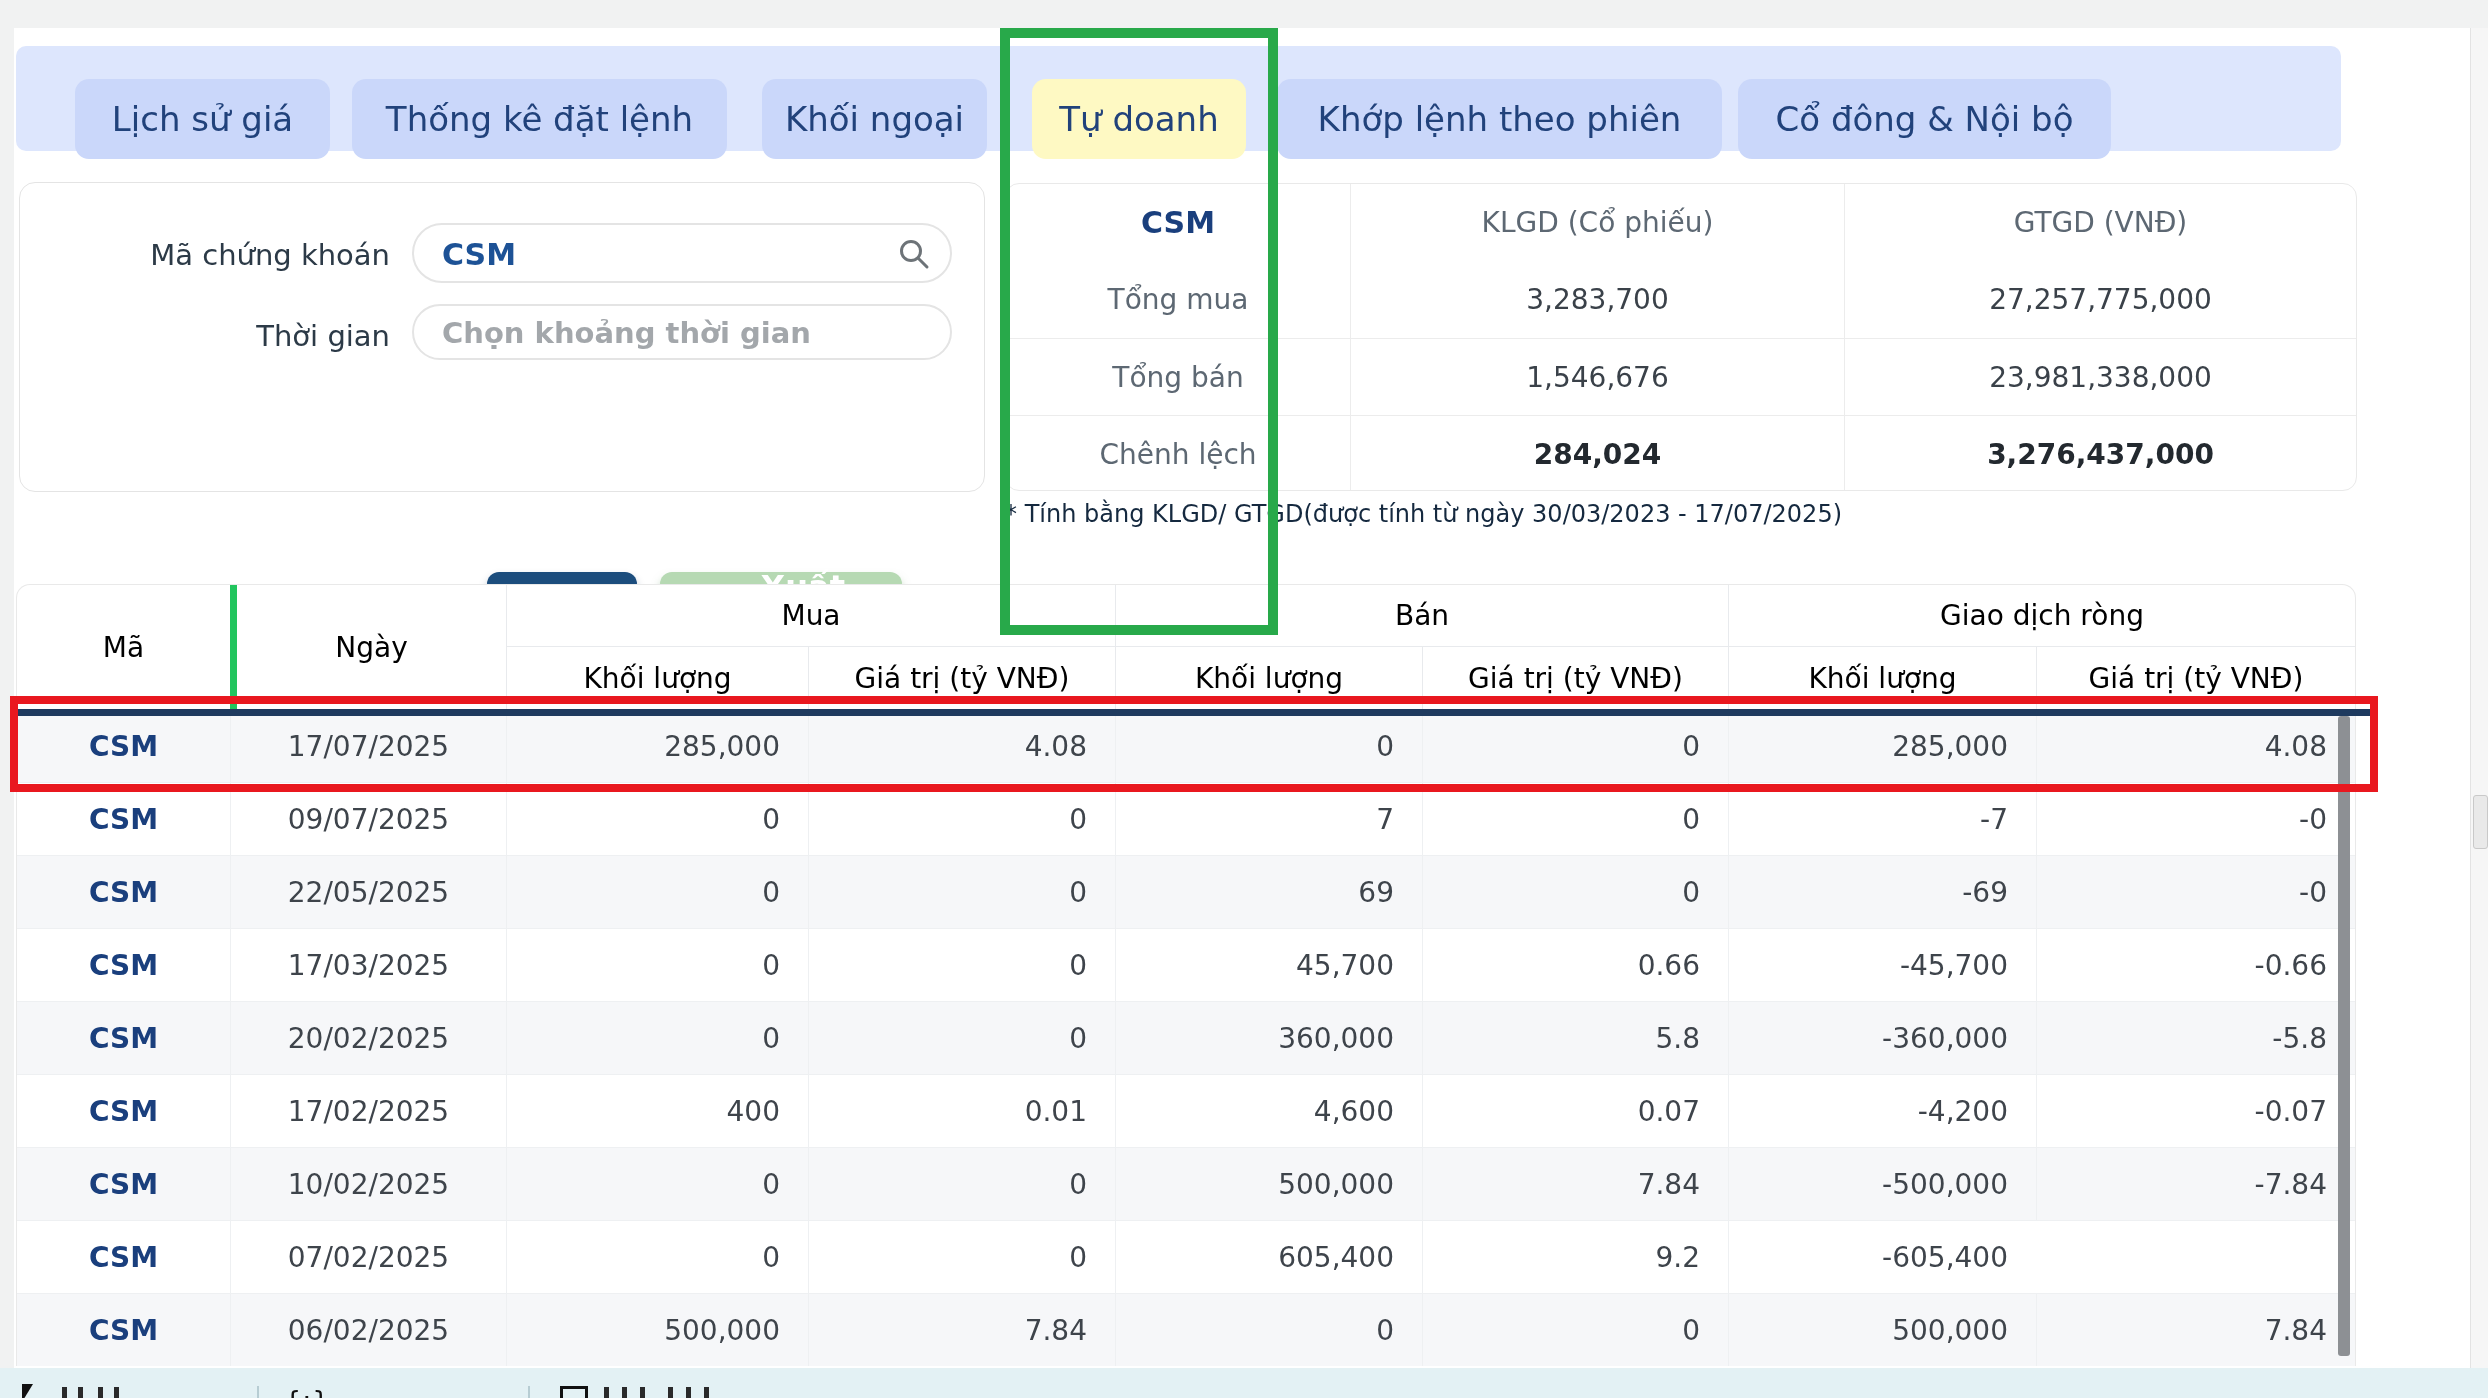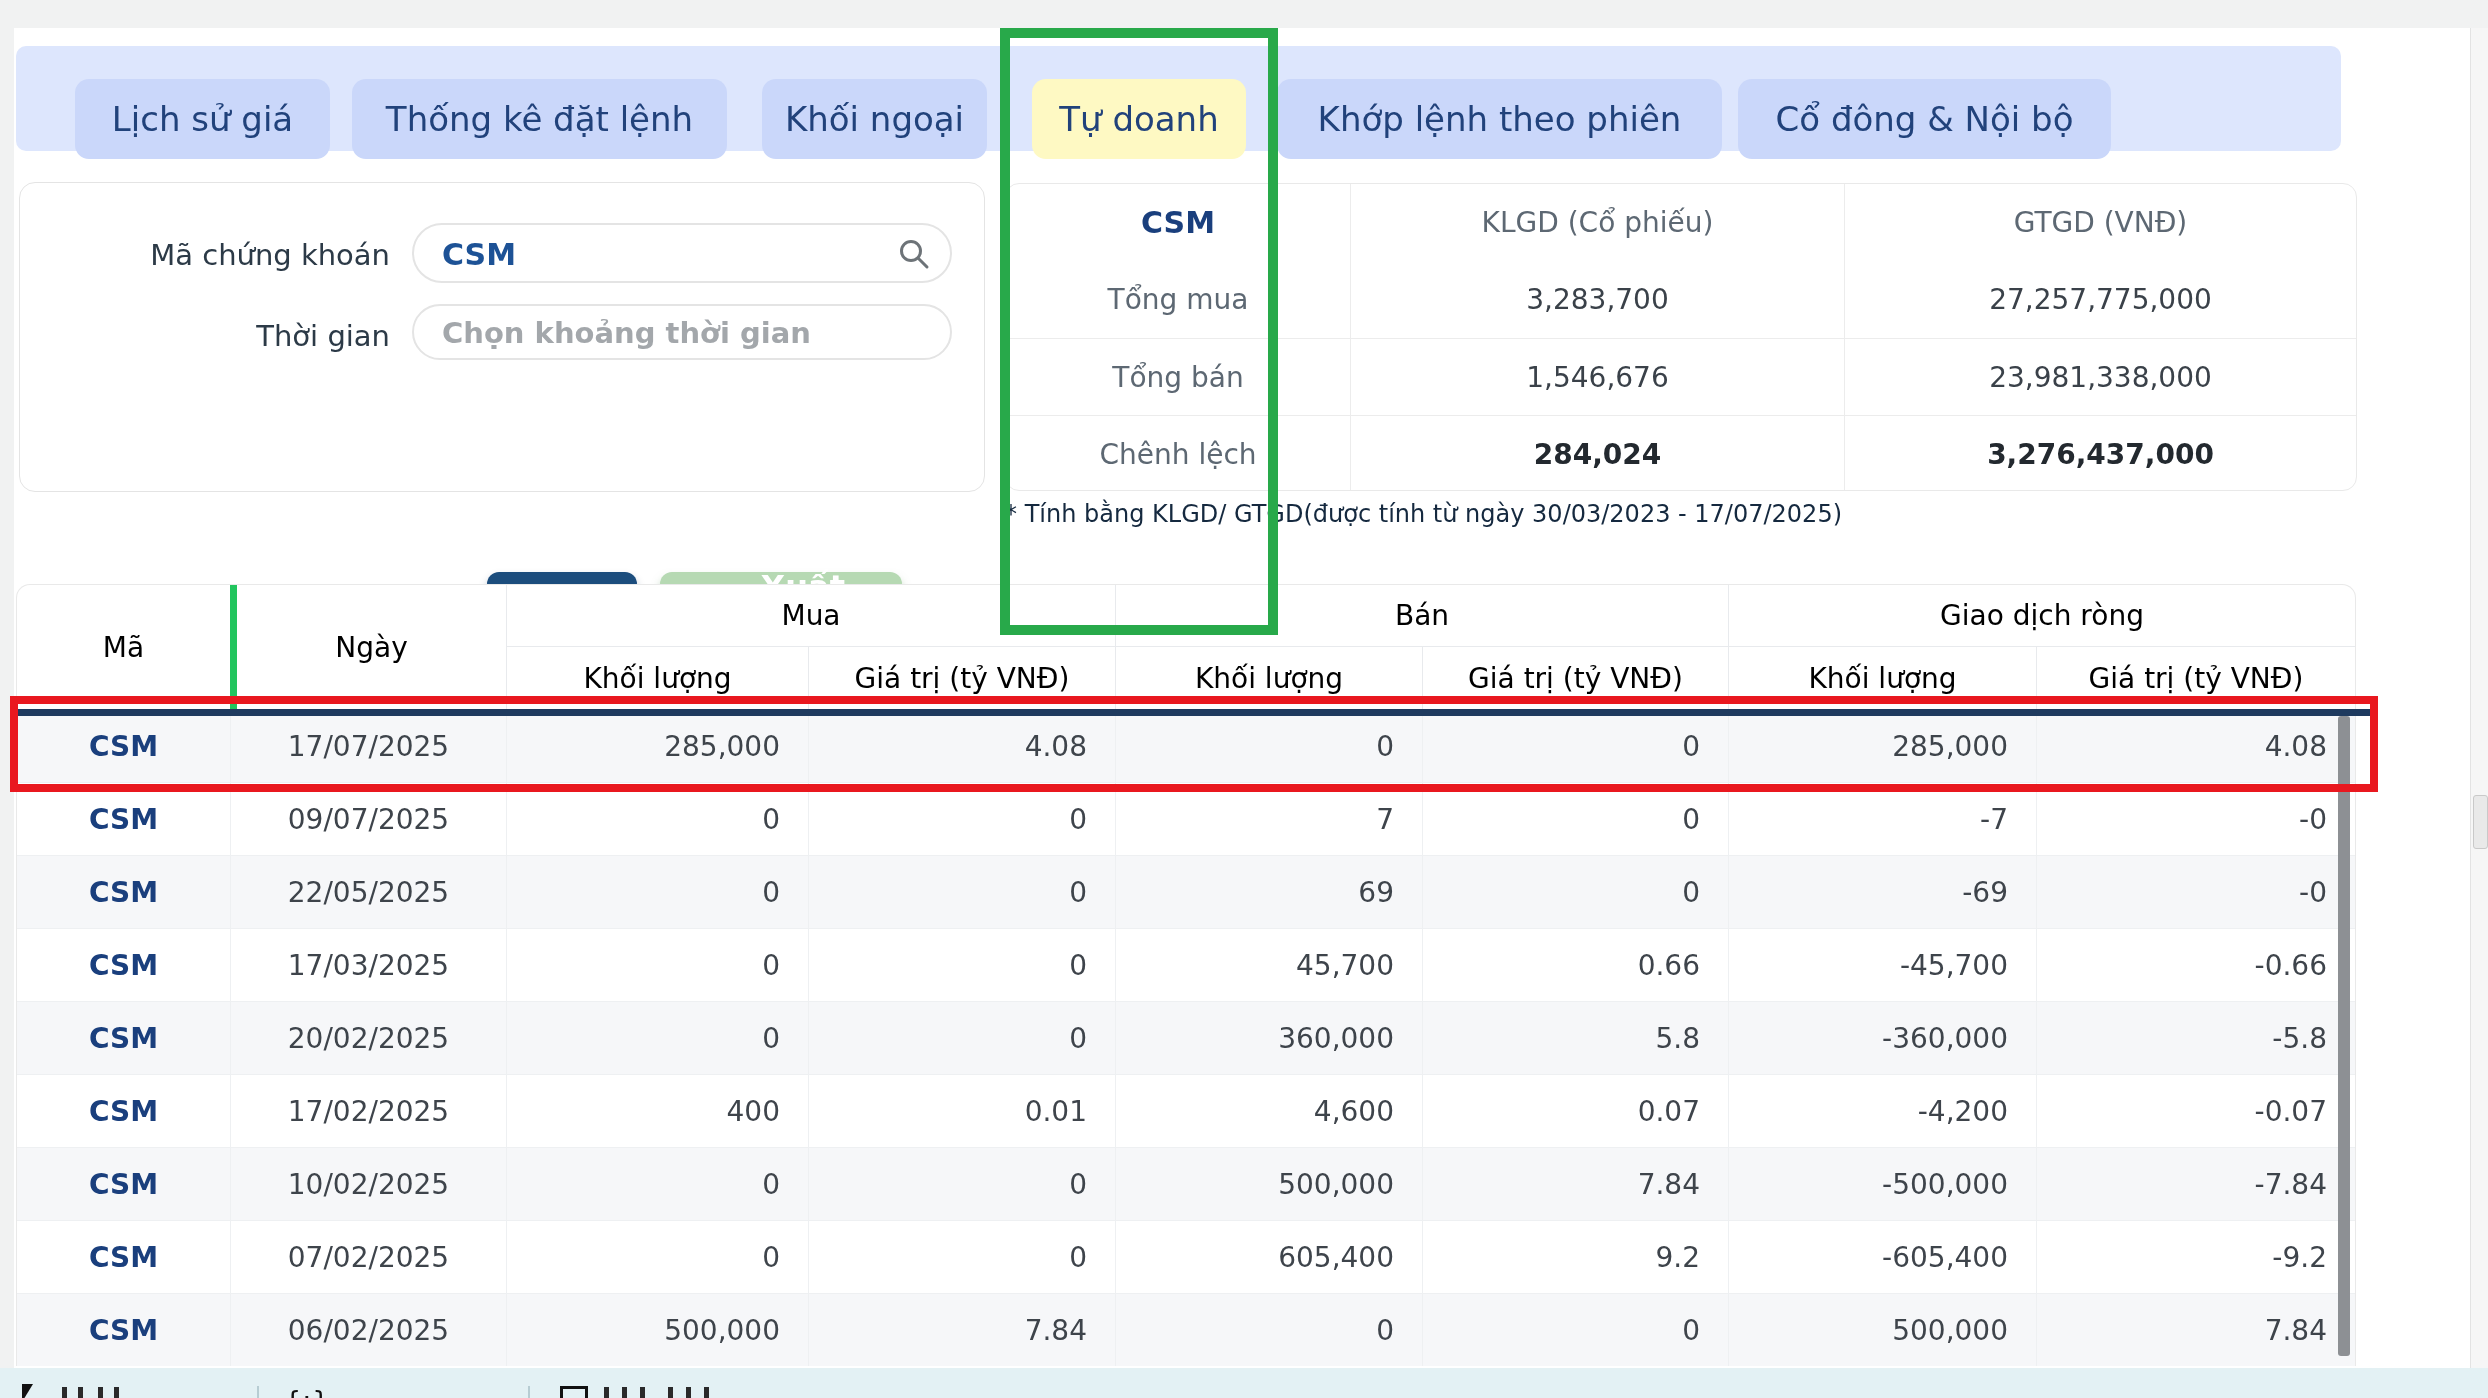--- a/index.html
+++ b/index.html
@@ -246,21 +246,20 @@
           <div class="tcell c7">-7.84</div>
         </div>
         <div class="trow odd">
           <div class="tcell c0">CSM</div>
           <div class="tcell c1">07/02/2025</div>
           <div class="tcell c2">0</div>
           <div class="tcell c3">0</div>
           <div class="tcell c4">605,400</div>
           <div class="tcell c5">9.2</div>
           <div class="tcell c6">-605,400</div>
-          <div class="tcell c7">-9.2</div>
         </div>
         <div class="trow even">
           <div class="tcell c0">CSM</div>
           <div class="tcell c1">06/02/2025</div>
           <div class="tcell c2">500,000</div>
           <div class="tcell c3">7.84</div>
           <div class="tcell c4">0</div>
           <div class="tcell c5">0</div>
           <div class="tcell c6">500,000</div>
           <div class="tcell c7">7.84</div>

